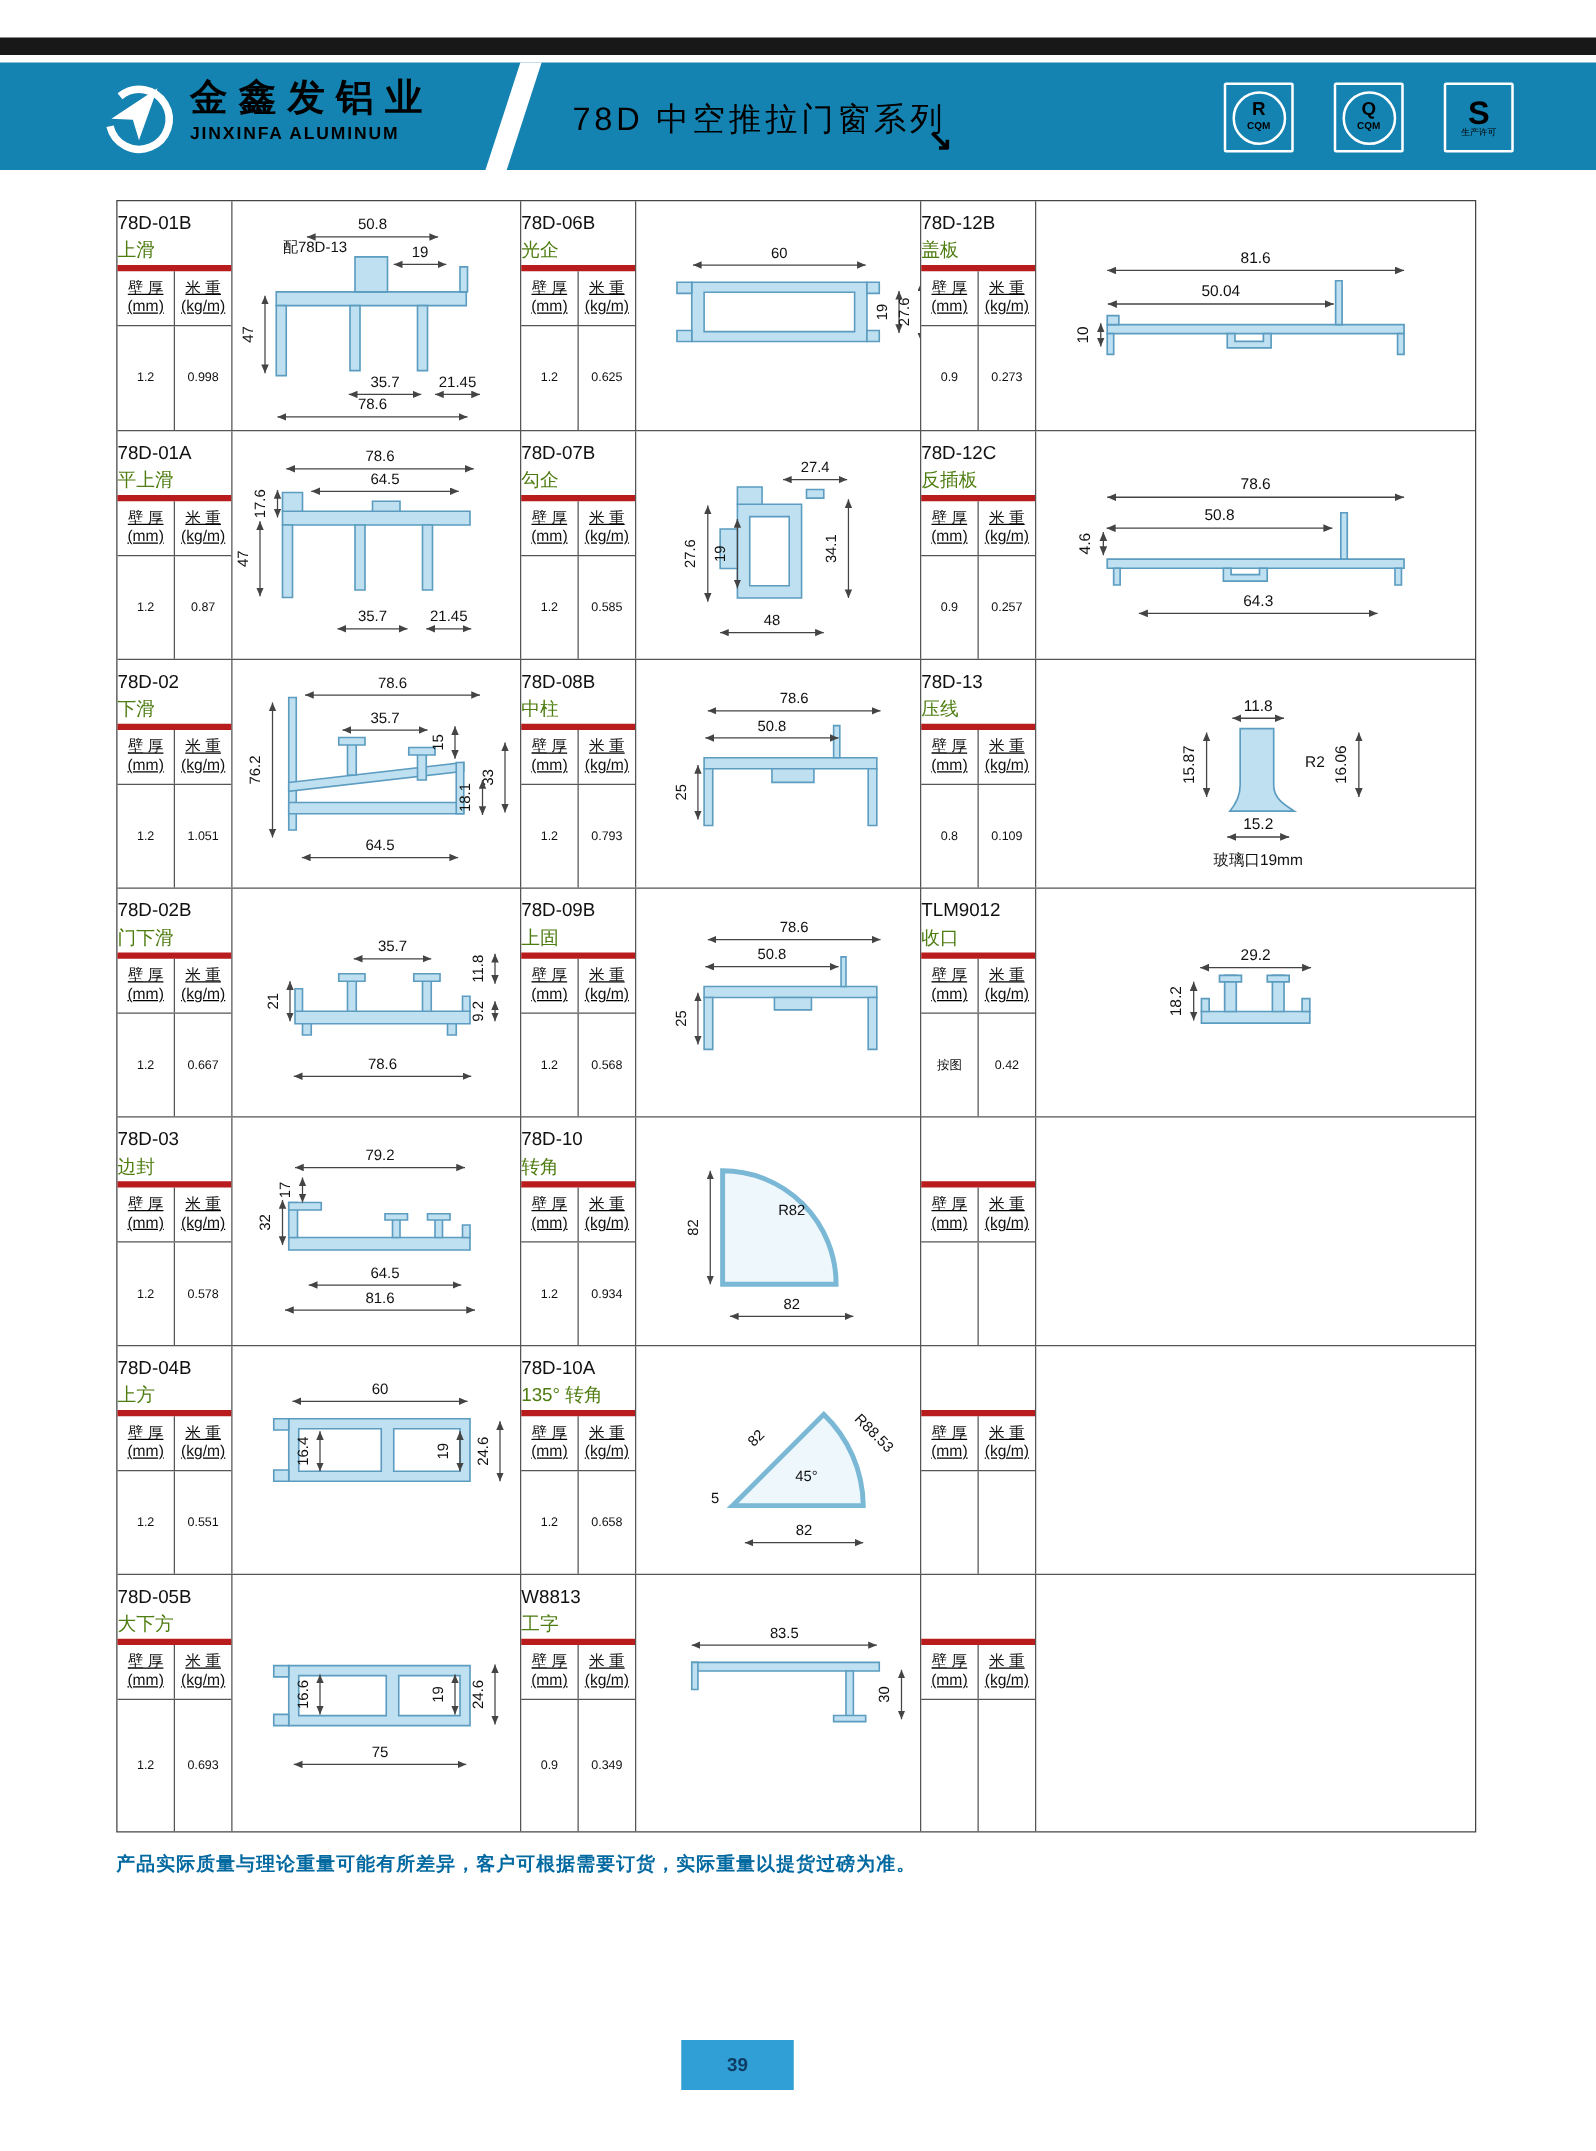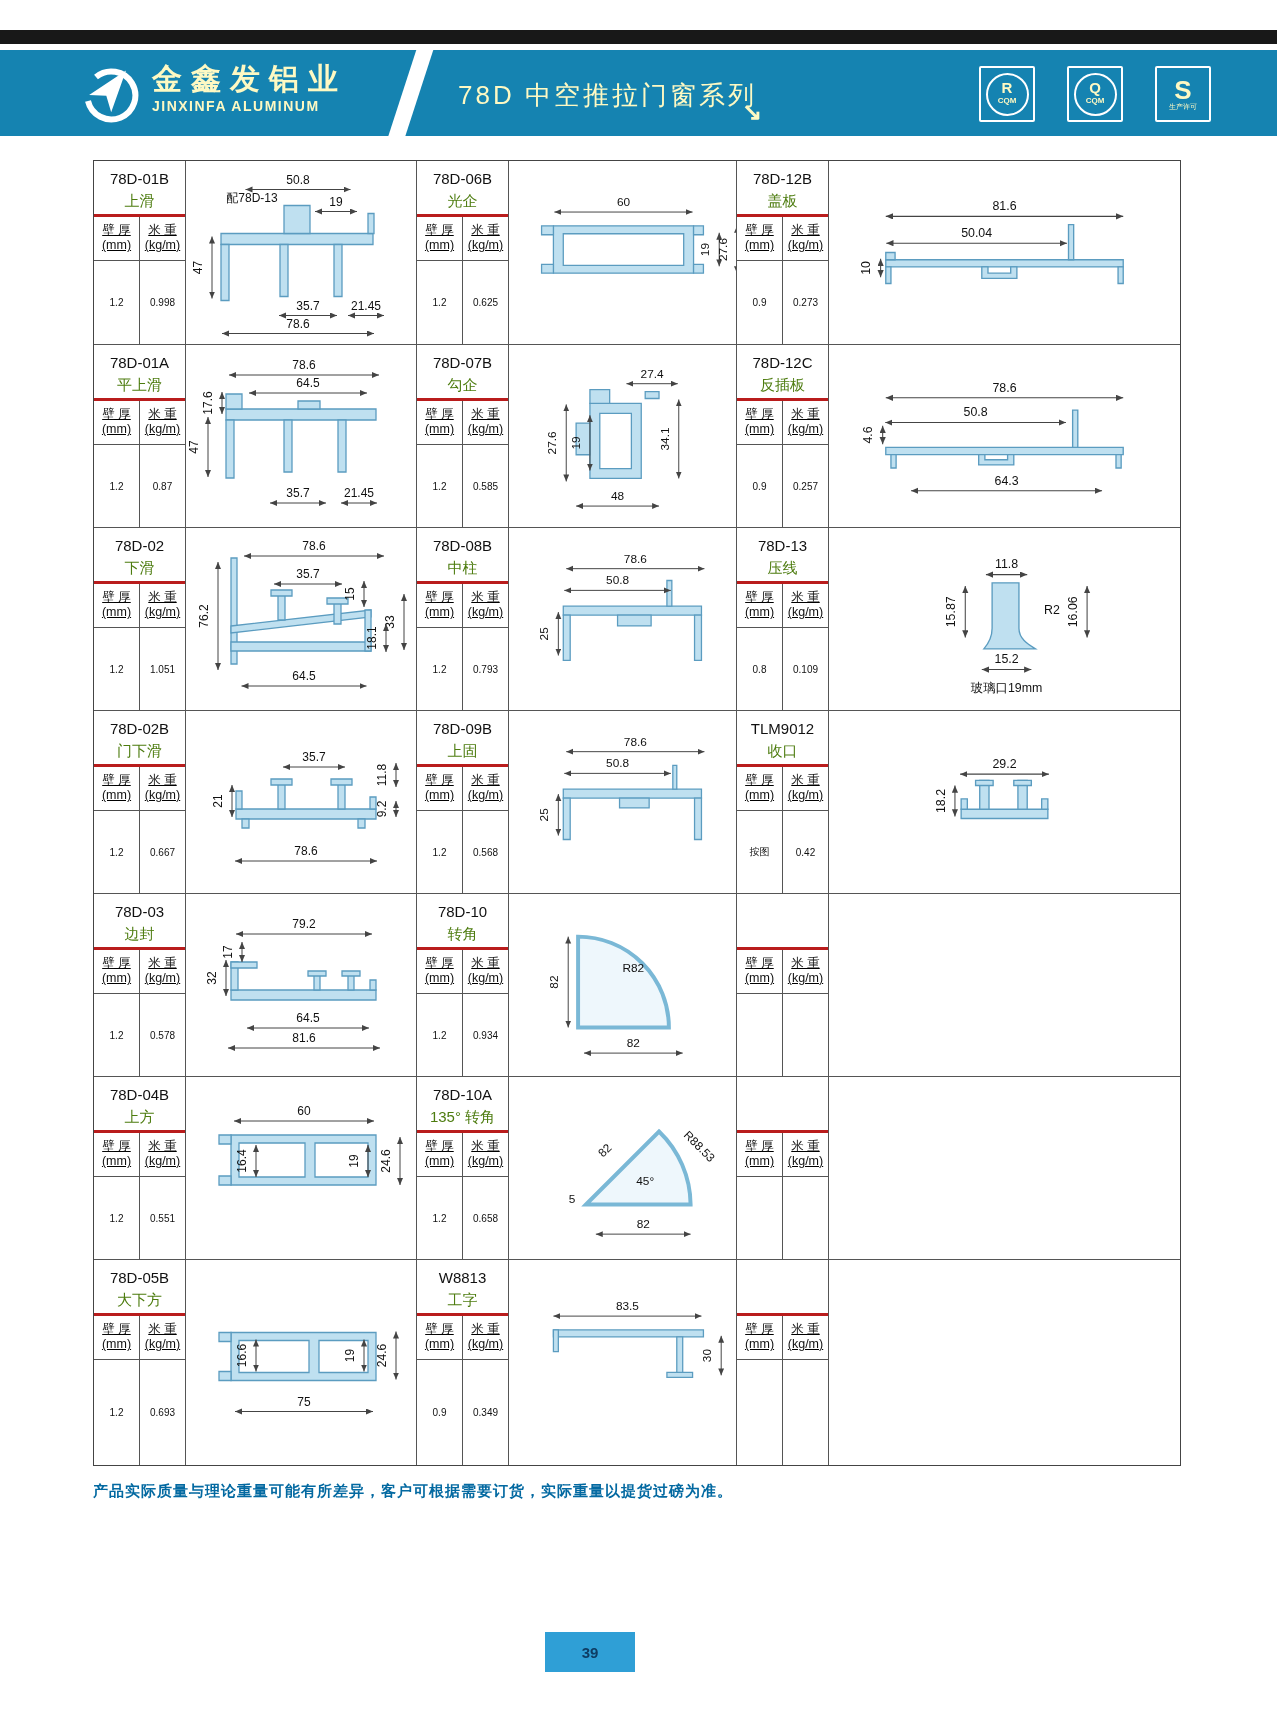--- a/index.html
+++ b/index.html
@@ -1,18 +1,18 @@
 <!DOCTYPE html>
 <html><head>
 <meta charset="utf-8">
 <style>
   html,body{margin:0;padding:0;background:#fff;font-family:"Liberation Sans",sans-serif;}
   .page{position:relative;width:1277px;height:1721px;background:#fff;overflow:hidden;}
   .topbar{position:absolute;left:0;top:30px;width:100%;height:14px;background:#181818;}
-  .band{position:absolute;left:0;top:50px;width:100%;height:86px;background:#1583b1;color:#fef9c3;overflow:hidden;}
+  .band{position:absolute;left:0;top:50px;width:100%;height:86px;background:#1583b1;color:#000000;overflow:hidden;}
   .stripe{position:absolute;left:402px;top:-6px;width:17px;height:100px;background:#fff;transform:skewX(-18deg);}
   .logo{position:absolute;left:78px;top:11px;}
   .company{position:absolute;left:152px;top:12px;}
   .company-cn{font-size:30px;font-weight:bold;letter-spacing:9px;line-height:34px;}
   .company-en{font-size:14px;font-weight:bold;letter-spacing:1.5px;line-height:20px;}
   .series{position:absolute;left:458px;top:28px;font-size:26px;font-weight:normal;letter-spacing:3px;}
   .dn-arrow{position:absolute;left:742px;top:48px;font-size:24px;font-weight:bold;}
   .certs{position:absolute;right:66px;top:16px;display:flex;gap:32px;}
   .cert{width:52px;height:52px;border:2px solid #fff;border-radius:2px;display:flex;align-items:center;justify-content:center;}
   .cert-c{width:43px;height:43px;border:2px solid #fff;border-radius:50%;text-align:center;box-sizing:border-box;padding-top:5px;}
@@ -21,21 +21,21 @@
   .qsl{font-size:26px;font-weight:bold;line-height:26px;text-align:center;}
   .qss{font-size:7px;line-height:8px;text-align:center;}
   .cert.qs{flex-direction:column;}
   .tbl{position:absolute;left:93px;top:160px;width:1086px;border:1.5px solid #444;box-sizing:content-box;}
   .trow{display:grid;grid-template-columns:322px 320px 444px;height:183px;}
   .trow.last{height:206px;}
   .trow + .trow .group{border-top:1px solid #555;}
   .group{position:relative;display:grid;grid-template-columns:92px 1fr;}
   .group + .group{border-left:1px solid #555;}
   .info{display:grid;grid-template-rows:56px 44px 1fr;border-right:1px solid #555;}
-  .idbox{border-bottom:3px solid #b91c1c;text-align:center;padding-top:7px;}
+  .idbox{border-bottom:5px solid #b91c1c;padding-top:7px;}
   .code{font-size:15px;line-height:22px;color:#111;}
   .name{font-size:15px;line-height:22px;color:#4d7c0f;}
   .hdr{display:grid;grid-template-columns:46px 45px;border-bottom:1px solid #555;text-align:center;text-decoration:underline;}
   .hcell{font-size:12.5px;line-height:15px;padding-top:6px;color:#111;}
   .hcell.b{border-right:1px solid #555;}
   .vals{display:grid;grid-template-columns:46px 45px;}
   .vcell{display:flex;align-items:center;justify-content:center;font-size:10px;color:#111;}
   .vcell.b{border-right:1px solid #555;}
   .draw{position:relative;text-align:right;}
   .draw svg{position:absolute;left:0;top:0;width:100%;height:100%;}

